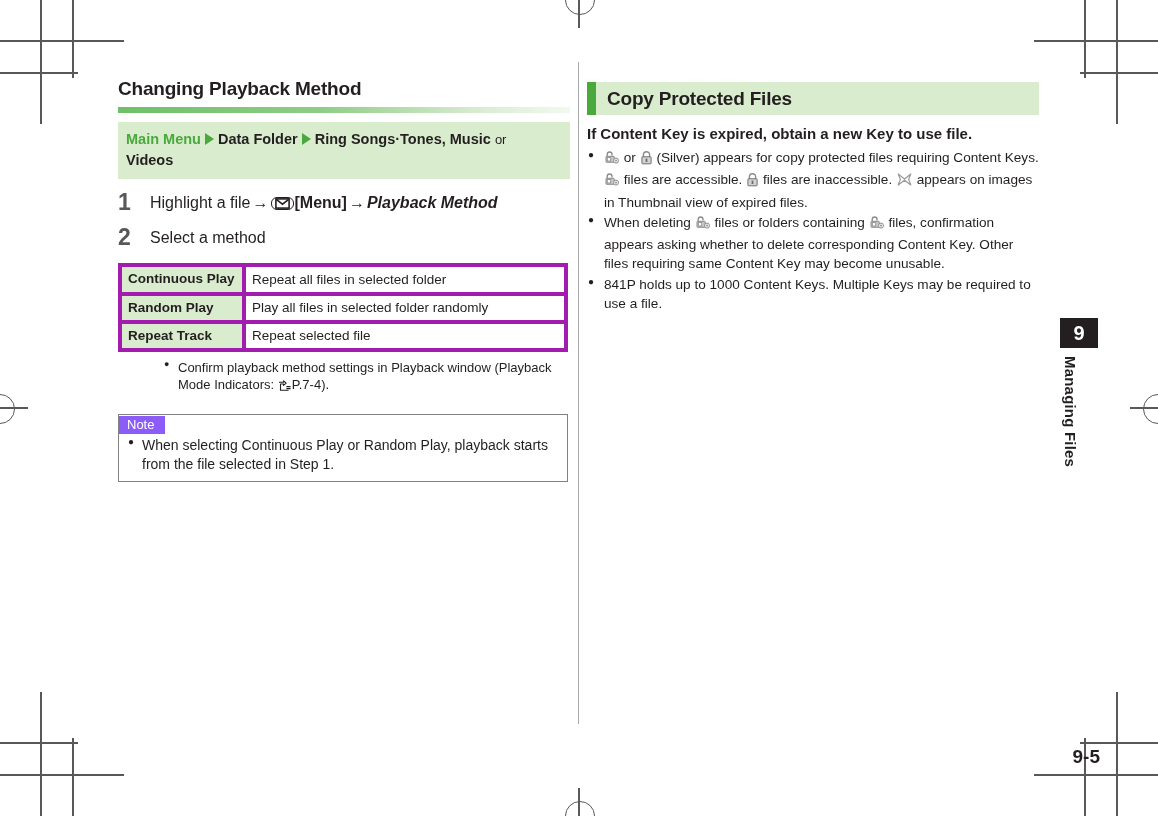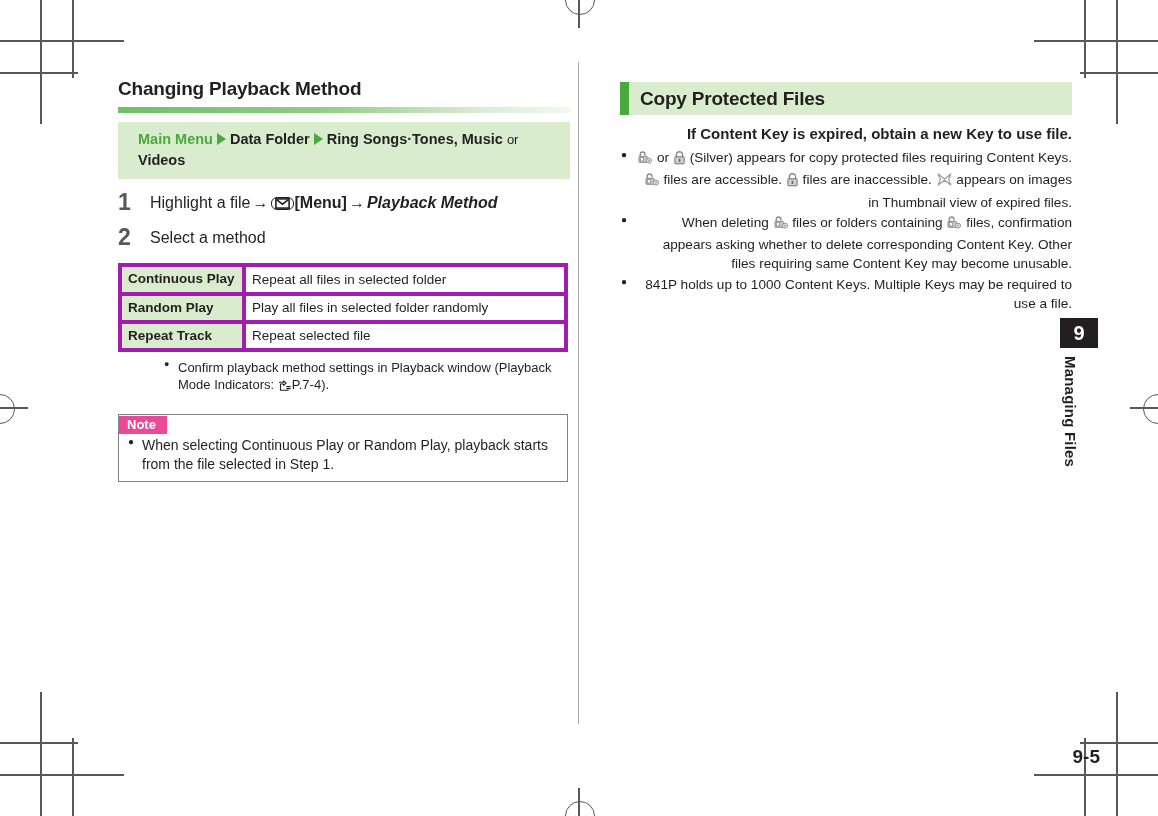--- a/index.html
+++ b/index.html
@@ -23,21 +23,21 @@
   .crop { position: absolute; background: #58585b; }
   .reg-circle {
     position: absolute;
     border: 1.5px solid #58585b;
     border-radius: 50%;
     background: transparent;
   }
 
   
   .col-left  { position: absolute; left: 118px; top: 78px; width: 452px; }
-  .col-right { position: absolute; left: 620px; top: 82px; width: 452px; text-align: right; }
+  .col-right { position: absolute; left: 587px; top: 82px; width: 452px; }
 
   .divider {
     position: absolute;
     left: 578px; top: 62px;
     width: 1px; height: 662px;
     background: #a7a9ac;
   }
 
   
   .h1 {
@@ -48,21 +48,21 @@
     color: #231f20;
   }
   .h1-rule {
     height: 6px;
     background: linear-gradient(to right, #6fbf68 0%, #8fcd86 45%, #d9ecd2 80%, #f2f9ef 100%);
     margin-bottom: 9px;
   }
 
   .navpath {
     background: #d9eccd;
-    padding: 7px 8px 8px 20px;
+    padding: 7px 8px 8px 8px;
     font-size: 14.5px;
     font-weight: bold;
     line-height: 1.45;
     color: #231f20;
   }
   .navpath .green { color: #4aa93c; }
   .navpath .or { font-weight: normal; font-size: 13px; }
   .tri {
     display: inline-block;
     width: 0; height: 0;
@@ -129,24 +129,24 @@
   
   .note {
     margin-top: 17px;
     border: 1px solid #808285;
     width: 448px;
     padding: 0 0 7px 0;
     position: relative;
   }
   .note-tab {
     display: inline-block;
-    background: #ec4899;
+    background: #8b5cf6;
     color: #ffffff;
     font-size: 13px;
-    font-weight: bold;
+    font-weight: normal;
     padding: 1px 11px 2px 8px;
     margin: 0 0 2px 0;
   }
   .note-body {
     font-size: 14px;
     line-height: 1.35;
     padding: 0 8px 0 8px;
   }
   .note-body .bl { position: relative; padding-left: 15px; }
   .note-body .bl::before {

